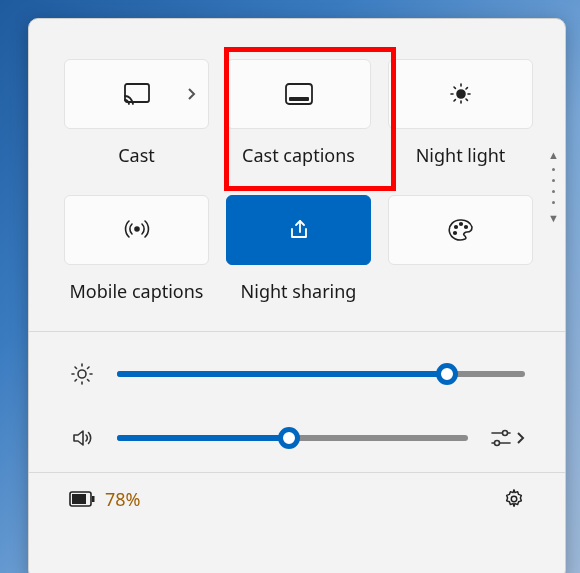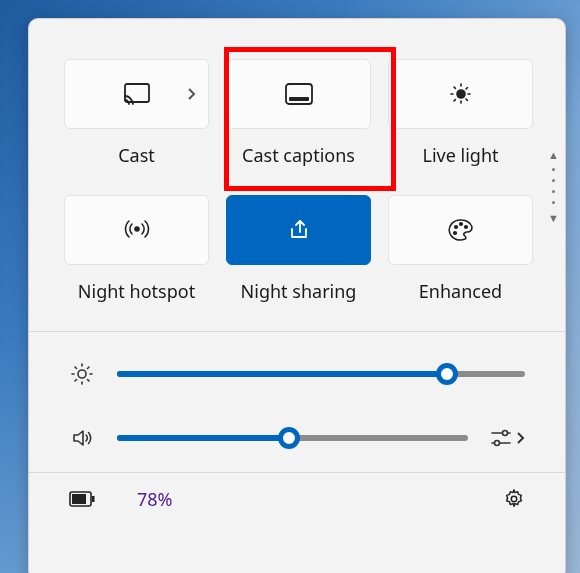--- a/index.html
+++ b/index.html
@@ -148,23 +148,22 @@
   .slider-trailing {
     display:flex;
     align-items:center;
     gap:4px;
     color:#333;
   }
   .footer {
     display: flex;
     align-items: center;
     padding: 14px 40px 0 40px;
-    color: #4c1d95;
+    color: #a16207;
     font-size: 18px;
-    gap: 32px;
   }
   .footer .spacer { flex: 1; }
   svg { display:block; }
 </style>
 </head>
 <body>
 
 <div class="panel">
 
   <div class="tiles-area">
@@ -211,36 +210,36 @@
                 <line x1="2" y1="12" x2="5" y2="12"></line>
                 <line x1="19" y1="12" x2="22" y2="12"></line>
                 <line x1="5" y1="5" x2="7" y2="7"></line>
                 <line x1="17" y1="17" x2="19" y2="19"></line>
                 <line x1="5" y1="19" x2="7" y2="17"></line>
                 <line x1="17" y1="7" x2="19" y2="5"></line>
               </g>
             </svg>
           </span>
         </div>
-        <div class="tile-label">Live light</div>
+        <div class="tile-label">Night light</div>
       </div>
 
       <div class="tile">
         <div class="tile-btn">
           <span>
             <svg width="26" height="24" viewBox="0 0 26 24" fill="none" stroke="currentColor" stroke-width="1.6" stroke-linecap="round">
               <circle cx="13" cy="11" r="2" fill="currentColor"></circle>
               <path d="M8 6 a7 7 0 0 0 0 10"></path>
               <path d="M18 6 a7 7 0 0 1 0 10"></path>
               <path d="M5 3 a11 11 0 0 0 0 16"></path>
               <path d="M21 3 a11 11 0 0 1 0 16"></path>
             </svg>
           </span>
         </div>
-        <div class="tile-label">Night hotspot</div>
+        <div class="tile-label">Mobile captions</div>
       </div>
 
       <div class="tile">
         <div class="tile-btn active">
           <span>
             <svg width="24" height="24" viewBox="0 0 24 24" fill="none" stroke="currentColor" stroke-width="1.8" stroke-linecap="round" stroke-linejoin="round">
               <path d="M5 11v8h14v-8"></path>
               <path d="M9 7l4-4 4 4"></path>
               <line x1="13" y1="3" x2="13" y2="14"></line>
             </svg>
@@ -254,21 +253,20 @@
           <span>
             <svg width="26" height="24" viewBox="0 0 26 24" fill="none" stroke="currentColor" stroke-width="1.6">
               <path d="M13 2a11 10 0 1 0 4 19c2-1 0-3-1-4s1-3 3-3 5-1 5-5A11 10 0 0 0 13 2z"></path>
               <circle cx="8" cy="9" r="1.3" fill="currentColor"></circle>
               <circle cx="13" cy="6" r="1.3" fill="currentColor"></circle>
               <circle cx="18" cy="9" r="1.3" fill="currentColor"></circle>
               <circle cx="7" cy="15" r="1.3" fill="currentColor"></circle>
             </svg>
           </span>
         </div>
-        <div class="tile-label">Enhanced</div>
       </div>
 
     </div>
 
     <div class="highlight-box"></div>
 
     <div class="scroll-indicator">
       <span class="tri">▲</span>
       <span class="dot"></span>
       <span class="dot"></span>

